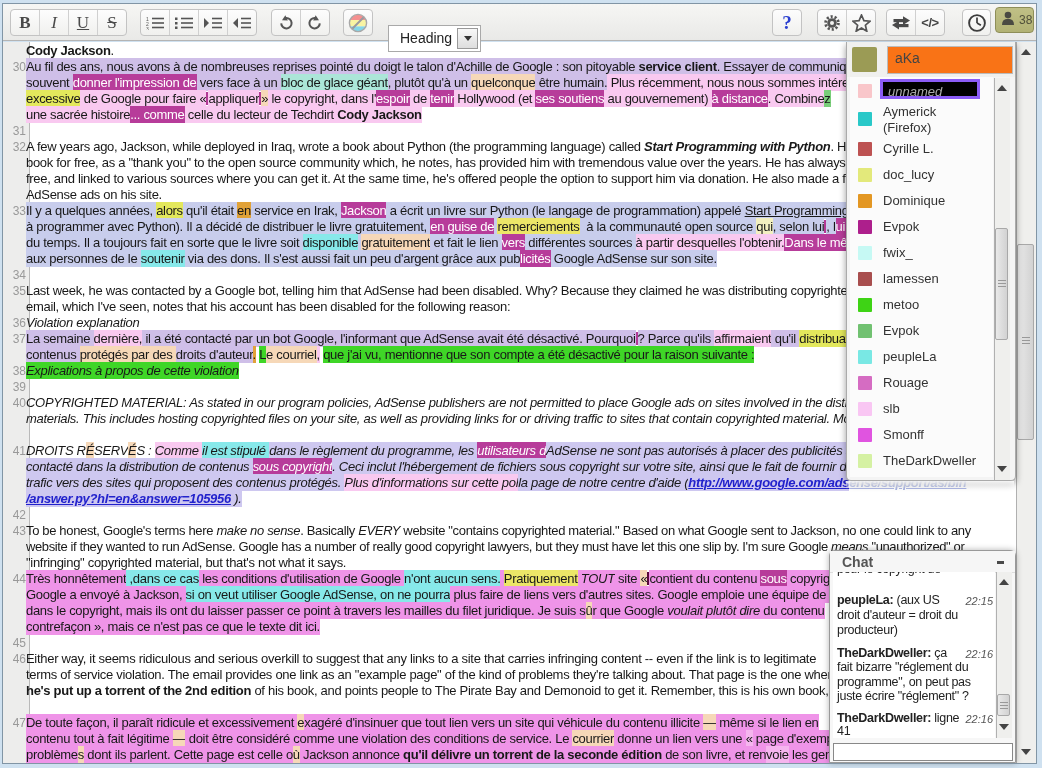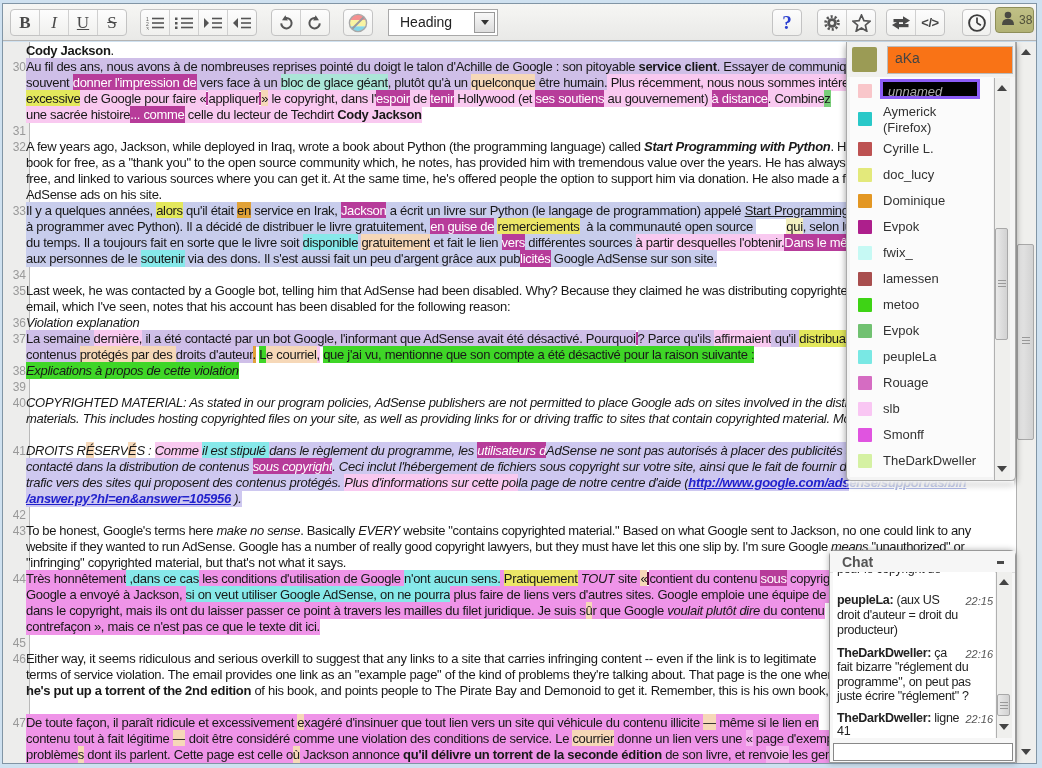--- a/index.html
+++ b/index.html
@@ -16,21 +16,21 @@
 .row span{padding:1px 0;}
 .irow{font-style:italic;}
 .lv{background:#cfbfe8;}
 .pe{background:#c8cdec;}
 .lx{background:#cec8f0;}
 .mg{background:#b73c9a;color:#fff;}
 .tl{background:#abe6d8;}
 .cy{background:#87e9ea;}
 .yg{background:#e3e85c;}
 .ye{background:#ece668;}
-.py{background:#f2efc0;margin-left:30px;}
+.py{background:#f2efc0;}
 .or{background:#e1a238;}
 .pc{background:#f6d8b8;}
 .pk{background:#f9c9f0;}
 .vp{background:#ef94e8;}
 .vl{background:#f5b5ee;}
 .gr{background:#3fd627;}
 .gz{background:#79cd79;}
 .u{text-decoration:underline;}
 .url{color:#2222cc;font-weight:bold;font-style:italic;text-decoration:underline;}
 .sb{z-index:20;position:absolute;background:#efefed;border-left:1px solid #b0b0b0;box-sizing:border-box;}
@@ -139,21 +139,21 @@
           <g clip-path="url(#wc)">
             <rect x="0" y="0" width="20" height="7" fill="#f59090"></rect>
             <rect x="0" y="7" width="20" height="6.4" fill="#f9f4a2"></rect>
             <rect x="0" y="13.4" width="20" height="7" fill="#85d6e8"></rect>
             <line x1="2.5" y1="17.5" x2="17.5" y2="2.5" stroke="#9a9aa0" stroke-width="2"></line>
           </g>
           <circle cx="10" cy="10" r="8.6" fill="none" stroke="#a8a8a8" stroke-width="1.4"></circle>
         </svg>
       </div>
     </div>
-    <div style="position:absolute;left:385px;top:5px;width:91px;height:25px;background:#fff;border:1px solid #a9a9a9;padding-left:17px;">
+    <div style="position:absolute;left:385px;top:21px;width:91px;height:25px;background:#fff;border:1px solid #a9a9a9;">
       <span style="position:absolute;left:11px;top:4px;font-size:14px;color:#222;">Heading</span>
       <span style="position:absolute;right:2px;top:2px;width:19px;height:19px;background:linear-gradient(#f8f8f8,#ddd);border:1px solid #999;display:flex;align-items:center;justify-content:center;">
         <span style="width:0;height:0;border-left:4px solid transparent;border-right:4px solid transparent;border-top:5px solid #333;"></span>
       </span>
     </div>
     <div class="grp" style="left:769px">
       <div class="btn">
         <span style="font-family:'Liberation Serif',serif;font-weight:bold;font-size:19px;color:#2b3fd0">?</span>
       </div>
     </div>

